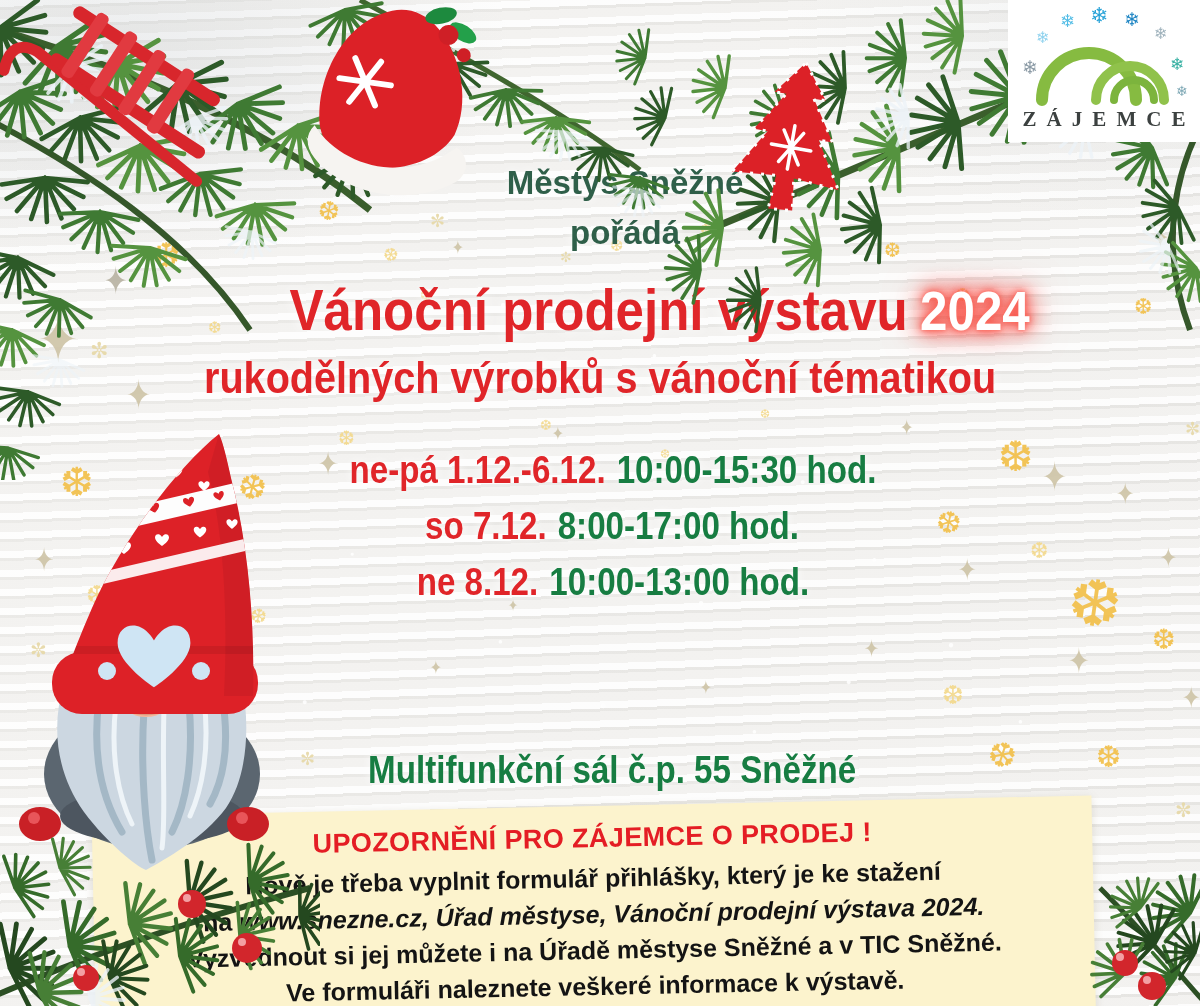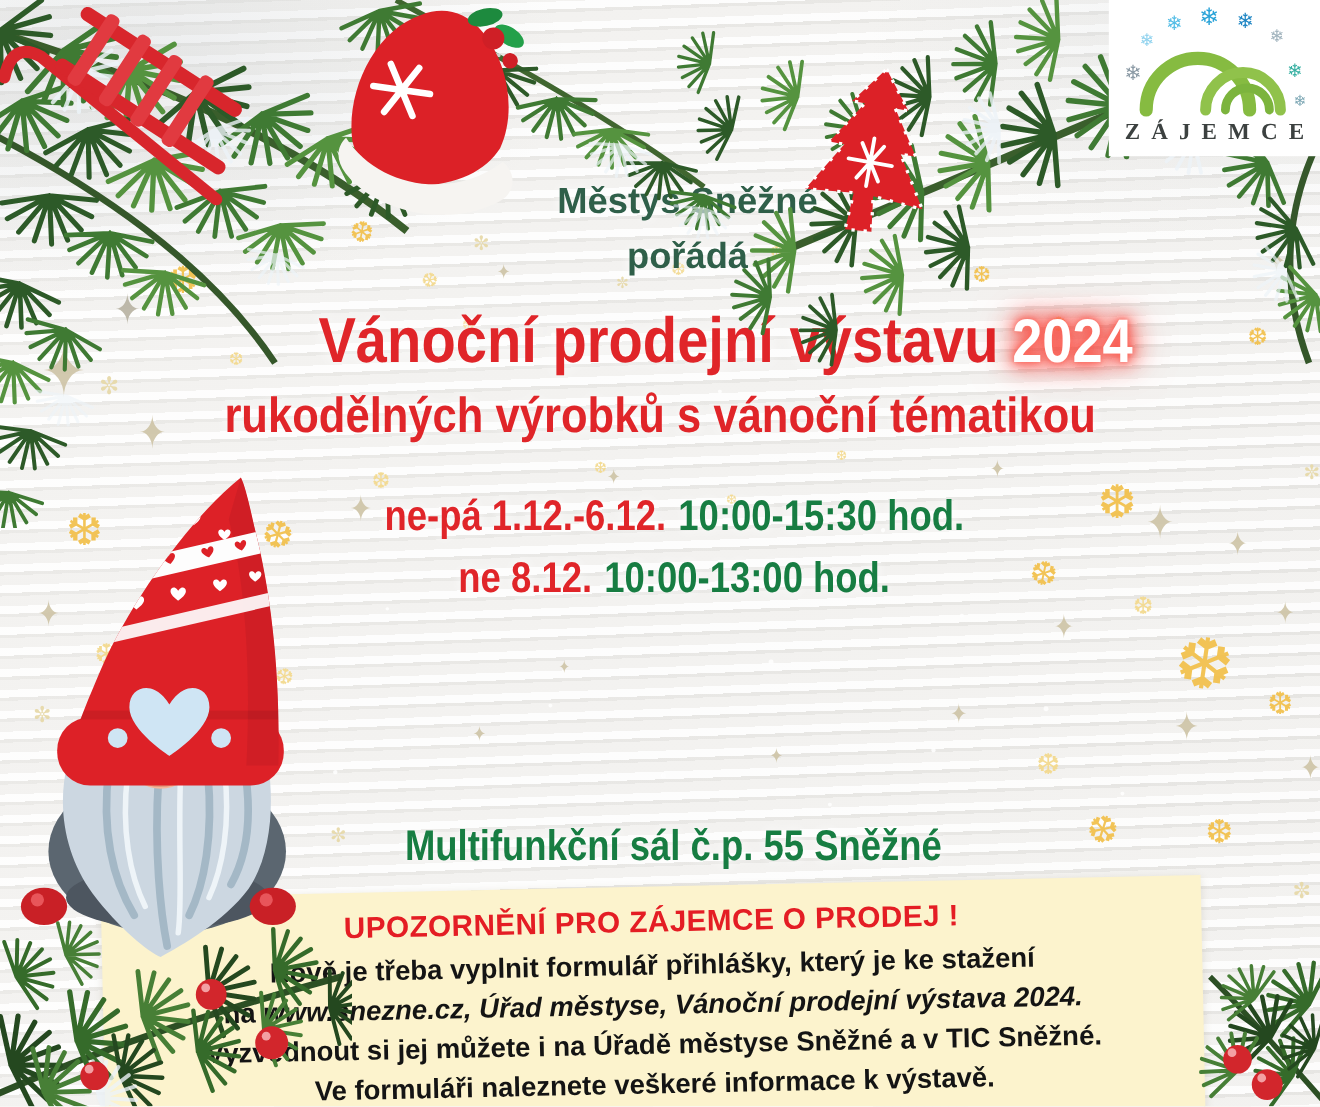--- a/index.html
+++ b/index.html
@@ -390,20 +390,21 @@
   <div class="textcol title-line">
     <span class="cond"><span class="title-red">Vánoční prodejní výstavu</span><span class="title-year">2024</span></span>
   </div>
 
   <div class="textcol subtitle">
     <span class="cond">rukodělných výrobků s vánoční tématikou</span>
   </div>
 
   <div class="textcol schedule">
     <div><span class="cond-s"><span class="sch-day">ne-pá 1.12.-6.12.</span><span class="sch-time">10:00-15:30 hod.</span></span></div>
+    <div><span class="cond-s"><span class="sch-day">so 7.12.</span><span class="sch-time">8:00-17:00 hod.</span></span></div>
     <div><span class="cond-s"><span class="sch-day">ne 8.12.</span><span class="sch-time">10:00-13:00 hod.</span></span></div>
   </div>
 
   <div class="textcol venue">
     <span class="cond-s">Multifunkční sál č.p. 55 Sněžné</span>
   </div>
 
 </div>
 
 </body></html>

